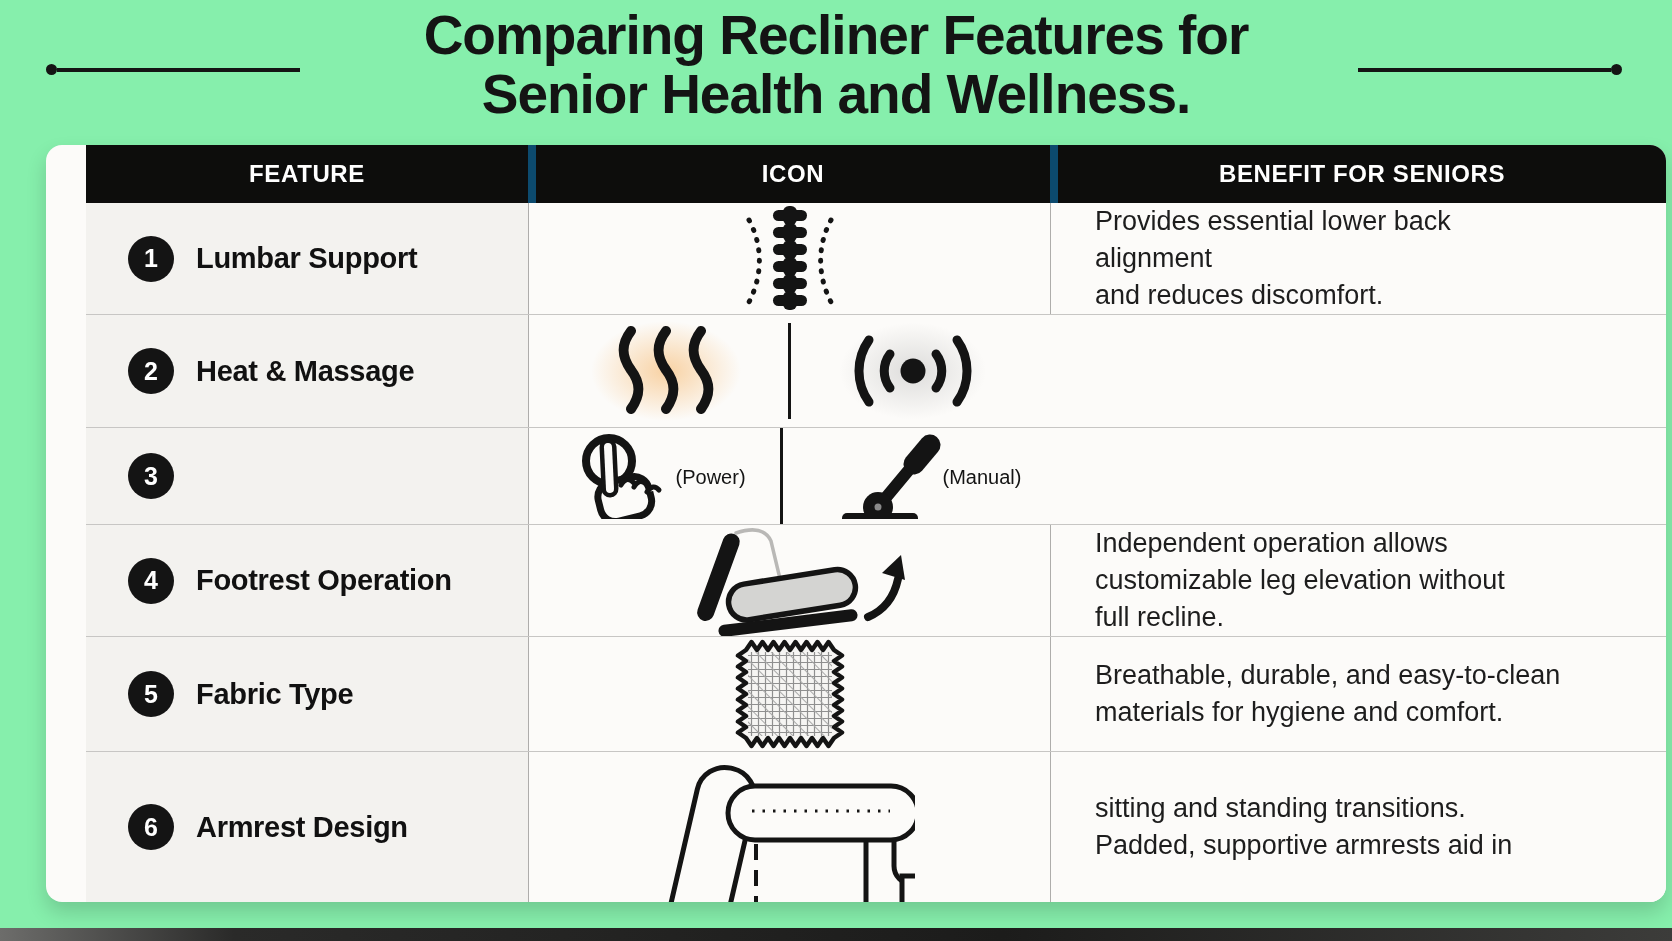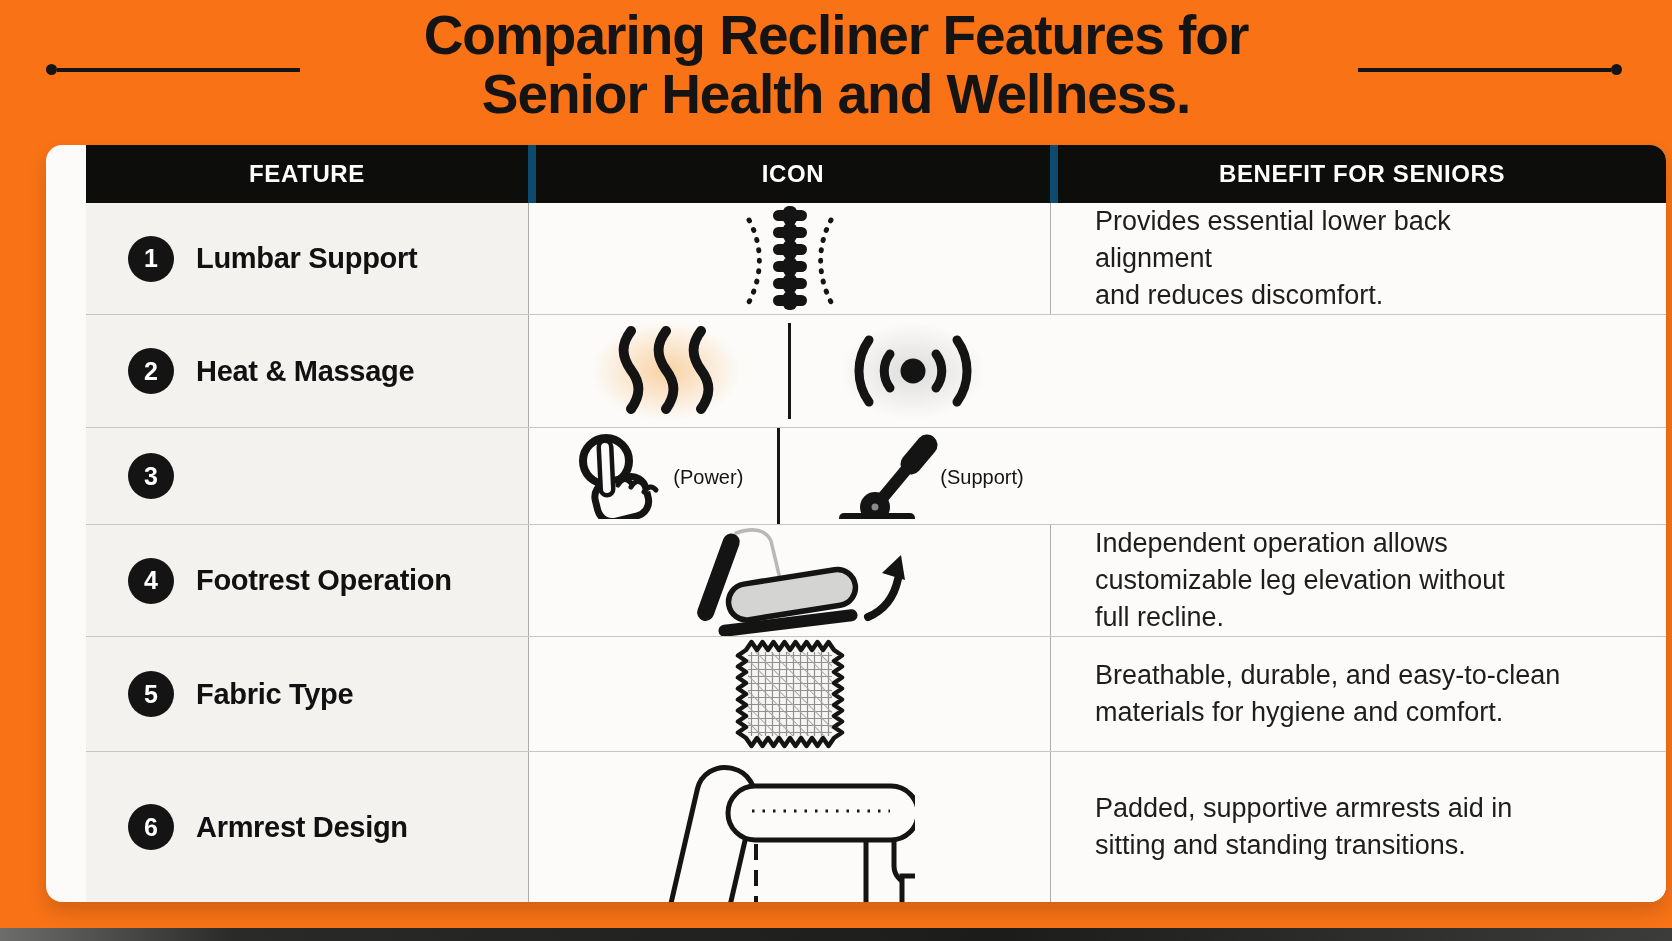--- a/index.html
+++ b/index.html
@@ -1,16 +1,16 @@
 <!DOCTYPE html>
 <html><head>
 <meta charset="utf-8">
 <style>
   html,body{margin:0;padding:0;background:#e9e8e6;}
-  .stage{position:relative;width:1672px;height:941px;background:#f97316;overflow:hidden;
+  .stage{position:relative;width:1672px;height:941px;background:#86efac;overflow:hidden;
          font-family:"Liberation Sans","DejaVu Sans",sans-serif;color:#161616;}
 
   
   .title{position:absolute;top:6px;left:0;width:100%;text-align:center;
          font-size:55px;line-height:59px;font-weight:800;letter-spacing:-1px;color:#141414;}
   .title span{display:block;}
   .deco{position:absolute;top:64px;height:11px;display:flex;align-items:center;}
   .deco-left{left:46px;width:254px;}
   .deco-right{left:1358px;width:264px;}
   .deco .bar{flex:1;height:4px;background:#141414;}
@@ -165,21 +165,21 @@
             </div>
             <div class="vdiv"></div>
             <div class="stack">
               <svg width="126" height="86" viewBox="-63 -50 126 86">
                 <line x1="-2" y1="24" x2="38" y2="-24" stroke="#141414" stroke-width="12" stroke-linecap="round"></line>
                 <line x1="34" y1="-19" x2="50" y2="-38" stroke="#141414" stroke-width="21" stroke-linecap="round"></line>
                 <circle cx="-2" cy="24" r="15" fill="#141414"></circle>
                 <circle cx="-2" cy="24" r="3.5" fill="#8a8a8a"></circle>
                 <rect x="-38" y="30" width="76" height="11" rx="5" fill="#141414"></rect>
               </svg>
-              <div class="ilabel">(Support)</div>
+              <div class="ilabel">(Manual)</div>
             </div>
           </div>
         </div>
       </div>
 
       <div class="trow">
         <div class="td td-icon td-feature" style="border-left:none;background:#f3f2ef;justify-content:flex-start;">
           <span class="badge">4</span>
           <span class="feat">Footrest Operation</span>
         </div>
@@ -241,22 +241,22 @@
             <rect x="-108" y="-48" width="58" height="190" rx="28" transform="rotate(13 -79 45)" fill="#fcfbf9" stroke="#141414" stroke-width="5"></rect>
             <rect x="104" y="-2" width="48" height="72" rx="18" fill="#fcfbf9" stroke="#141414" stroke-width="5"></rect>
             <rect x="112" y="62" width="30" height="60" fill="#fcfbf9" stroke="#141414" stroke-width="5"></rect>
             <rect x="-62" y="-28" width="190" height="54" rx="27" fill="#fcfbf9" stroke="#141414" stroke-width="5"></rect>
             <line x1="-38" y1="-3" x2="100" y2="-3" stroke="#141414" stroke-width="3" stroke-dasharray="2.5 8"></line>
             <line x1="-34" y1="30" x2="-34" y2="120" stroke="#141414" stroke-width="4" stroke-dasharray="16 10"></line>
             <line x1="76" y1="28" x2="76" y2="120" stroke="#141414" stroke-width="5"></line>
           </svg>
         </div>
         <div class="td td-benefit">
+          <div>sitting and standing transitions.</div>
           <div>Padded, supportive armrests aid in</div>
-          <div>sitting and standing transitions.</div>
           <div></div>
         </div>
       </div>
 
     </div>
   </div>
 
   <div class="bottom-bar"></div>
 </div>
 

